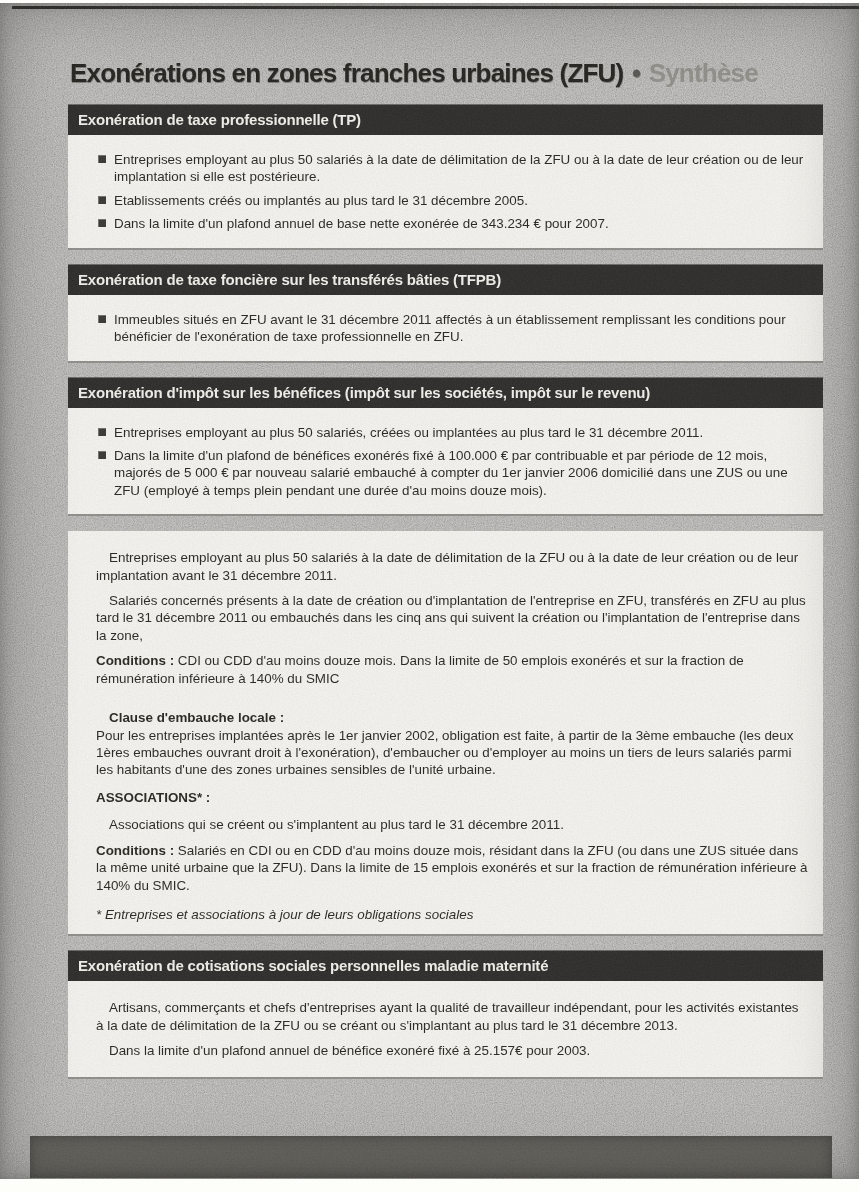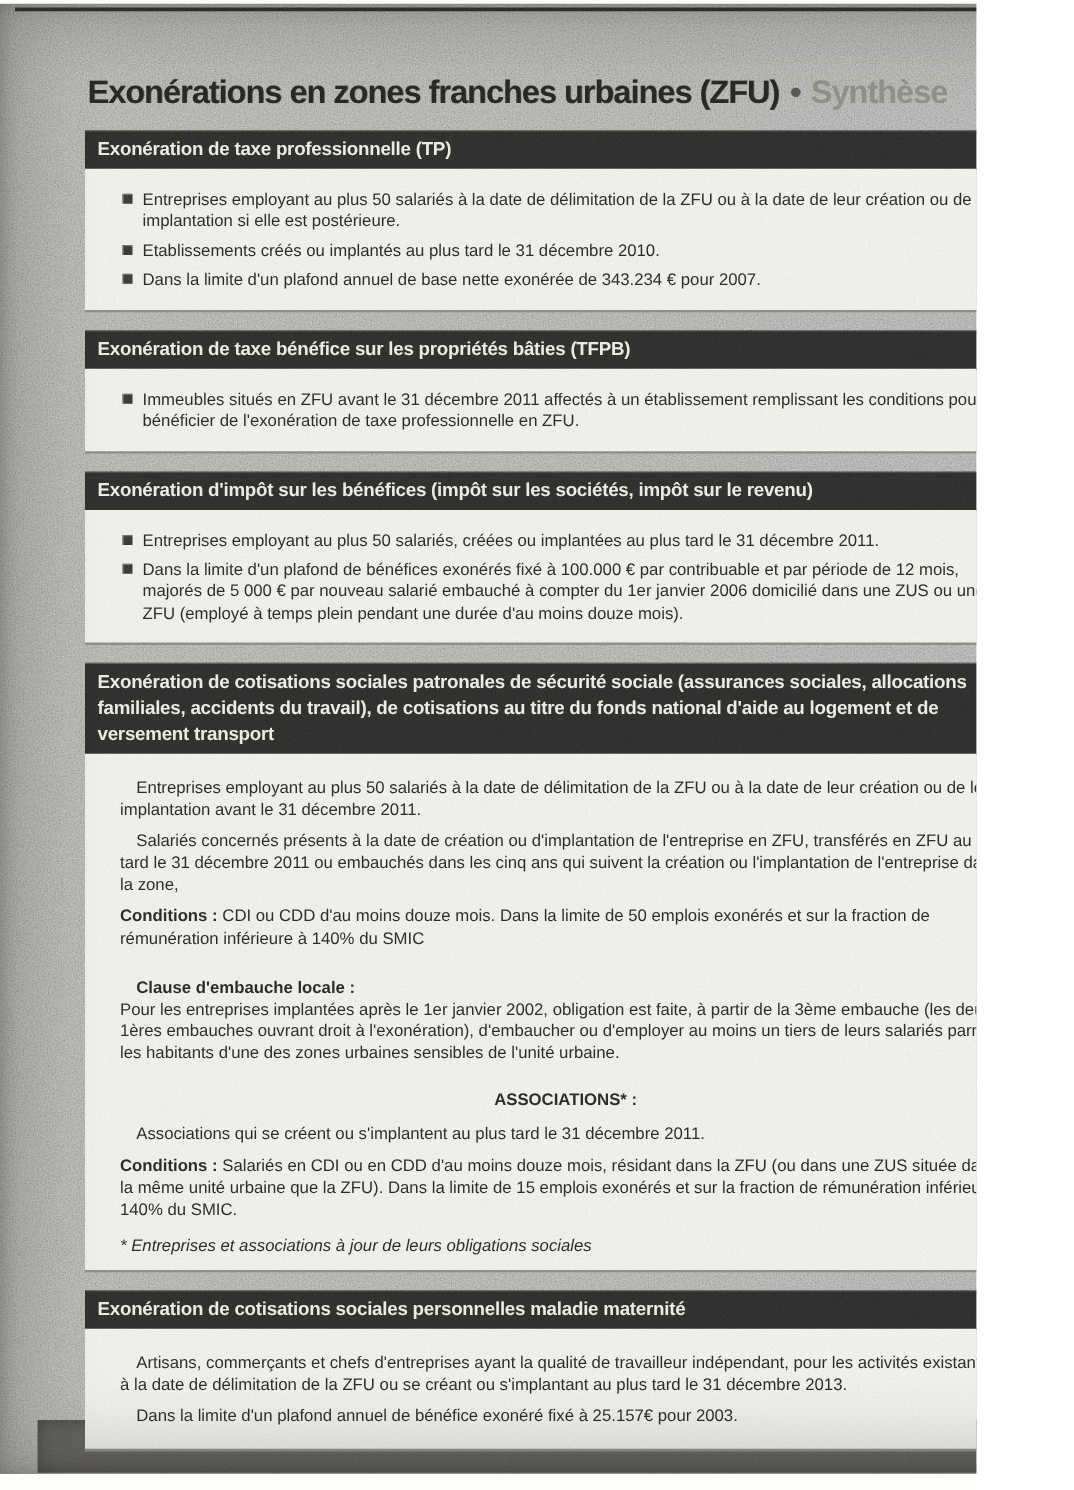--- a/index.html
+++ b/index.html
@@ -4,21 +4,21 @@
 <style>
   html, body { margin: 0; padding: 0; }
   body {
     width: 859px; height: 1192px;
     background: #ffffff;
     font-family: "Liberation Sans", sans-serif;
     color: #17160f;
   }
   .page {
     position: relative;
-    width: 781px; height: 1192px;
+    width: 859px; height: 1192px;
     background: #fdfdfa;
     overflow: hidden;
   }
   
   .scan-area {
     position: absolute; left: 0; top: 3px;
     width: 859px; height: 1176px;
     background: #b2b0aa;
   }
   .noise-svg { position: absolute; left: 0; top: 0; display: block; }
@@ -83,21 +83,21 @@
     width: 8px; height: 8px;
     margin: 4px 8px 0 2px;
     background: #2b2a25;
     box-shadow: inset 1px 1px 0 rgba(150,148,140,0.6);
   }
   .bullet .bt { flex: 1 1 auto; }
   .para { margin: 8px 0; text-indent: 13px; }
   .para.noindent { text-indent: 0; }
   .para.tight { margin: 0; }
   .subhead { font-weight: bold; margin: 2px 0 10px 0; }
-  .subhead.mt { margin-top: 20px; text-align: center; }
+  .subhead.mt { margin-top: 10px; }
   .subhead2 { font-weight: bold; margin: 22px 0 0 0; text-indent: 13px; }
   .lead { font-weight: bold; }
   .footnote { font-style: italic; margin: 12px 0 2px 0; }
 </style>
 </head>
 <body>
 
 <div class="page">
 
   <div class="scan-area">
@@ -122,31 +122,31 @@
 
     <div class="section">
       <div class="section-bar">Exonération de taxe professionnelle (TP)</div>
       <div class="section-box">
         <div class="bullet">
           <span class="sq"></span>
           <span class="bt">Entreprises employant au plus 50 salariés à la date de délimitation de la ZFU ou à la date de leur création ou de leur implantation si elle est postérieure.</span>
         </div>
         <div class="bullet">
           <span class="sq"></span>
-          <span class="bt">Etablissements créés ou implantés au plus tard le 31 décembre 2010.</span>
+          <span class="bt">Etablissements créés ou implantés au plus tard le 31 décembre 2005.</span>
         </div>
         <div class="bullet">
           <span class="sq"></span>
           <span class="bt">Dans la limite d'un plafond annuel de base nette exonérée de 343.234 € pour 2007.</span>
         </div>
       </div>
     </div>
 
     <div class="section">
-      <div class="section-bar">Exonération de taxe bénéfice sur les propriétés bâties (TFPB)</div>
+      <div class="section-bar">Exonération de taxe foncière sur les transférés bâties (TFPB)</div>
       <div class="section-box">
         <div class="bullet">
           <span class="sq"></span>
           <span class="bt">Immeubles situés en ZFU avant le 31 décembre 2011 affectés à un établissement remplissant les conditions pour bénéficier de l'exonération de taxe professionnelle en ZFU.</span>
         </div>
       </div>
     </div>
 
     <div class="section">
       <div class="section-bar">Exonération d'impôt sur les bénéfices (impôt sur les sociétés, impôt sur le revenu)</div>
@@ -156,21 +156,20 @@
           <span class="bt">Entreprises employant au plus 50 salariés, créées ou implantées au plus tard le 31 décembre 2011.</span>
         </div>
         <div class="bullet">
           <span class="sq"></span>
           <span class="bt">Dans la limite d'un plafond de bénéfices exonérés fixé à 100.000 € par contribuable et par période de 12 mois, majorés de 5 000 € par nouveau salarié embauché à compter du 1er janvier 2006 domicilié dans une ZUS ou une ZFU (employé à temps plein pendant une durée d'au moins douze mois).</span>
         </div>
       </div>
     </div>
 
     <div class="section">
-      <div class="section-bar">Exonération de cotisations sociales patronales de sécurité sociale (assurances sociales, allocations familiales, accidents du travail), de cotisations au titre du fonds national d'aide au logement et de versement transport</div>
       <div class="section-box">
         <div class="para">Entreprises employant au plus 50 salariés à la date de délimitation de la ZFU ou à la date de leur création ou de leur implantation avant le 31 décembre 2011.</div>
         <div class="para">Salariés concernés présents à la date de création ou d'implantation de l'entreprise en ZFU, transférés en ZFU au plus tard le 31 décembre 2011 ou embauchés dans les cinq ans qui suivent la création ou l'implantation de l'entreprise dans la zone,</div>
         <div class="para noindent tight"><span class="lead">Conditions :</span><span> CDI ou CDD d'au moins douze mois. Dans la limite de 50 emplois exonérés et sur la fraction de rémunération inférieure à 140% du SMIC</span></div>
         <div class="subhead2">Clause d'embauche locale :</div>
         <div class="para noindent tight">Pour les entreprises implantées après le 1er janvier 2002, obligation est faite, à partir de la 3ème embauche (les deux 1ères embauches ouvrant droit à l'exonération), d'embaucher ou d'employer au moins un tiers de leurs salariés parmi les habitants d'une des zones urbaines sensibles de l'unité urbaine.</div>
         <div class="subhead mt">ASSOCIATIONS* :</div>
         <div class="para">Associations qui se créent ou s'implantent au plus tard le 31 décembre 2011.</div>
         <div class="para noindent tight"><span class="lead">Conditions :</span><span> Salariés en CDI ou en CDD d'au moins douze mois, résidant dans la ZFU (ou dans une ZUS située dans la même unité urbaine que la ZFU). Dans la limite de 15 emplois exonérés et sur la fraction de rémunération inférieure à 140% du SMIC.</span></div>
         <div class="footnote">* Entreprises et associations à jour de leurs obligations sociales</div>

